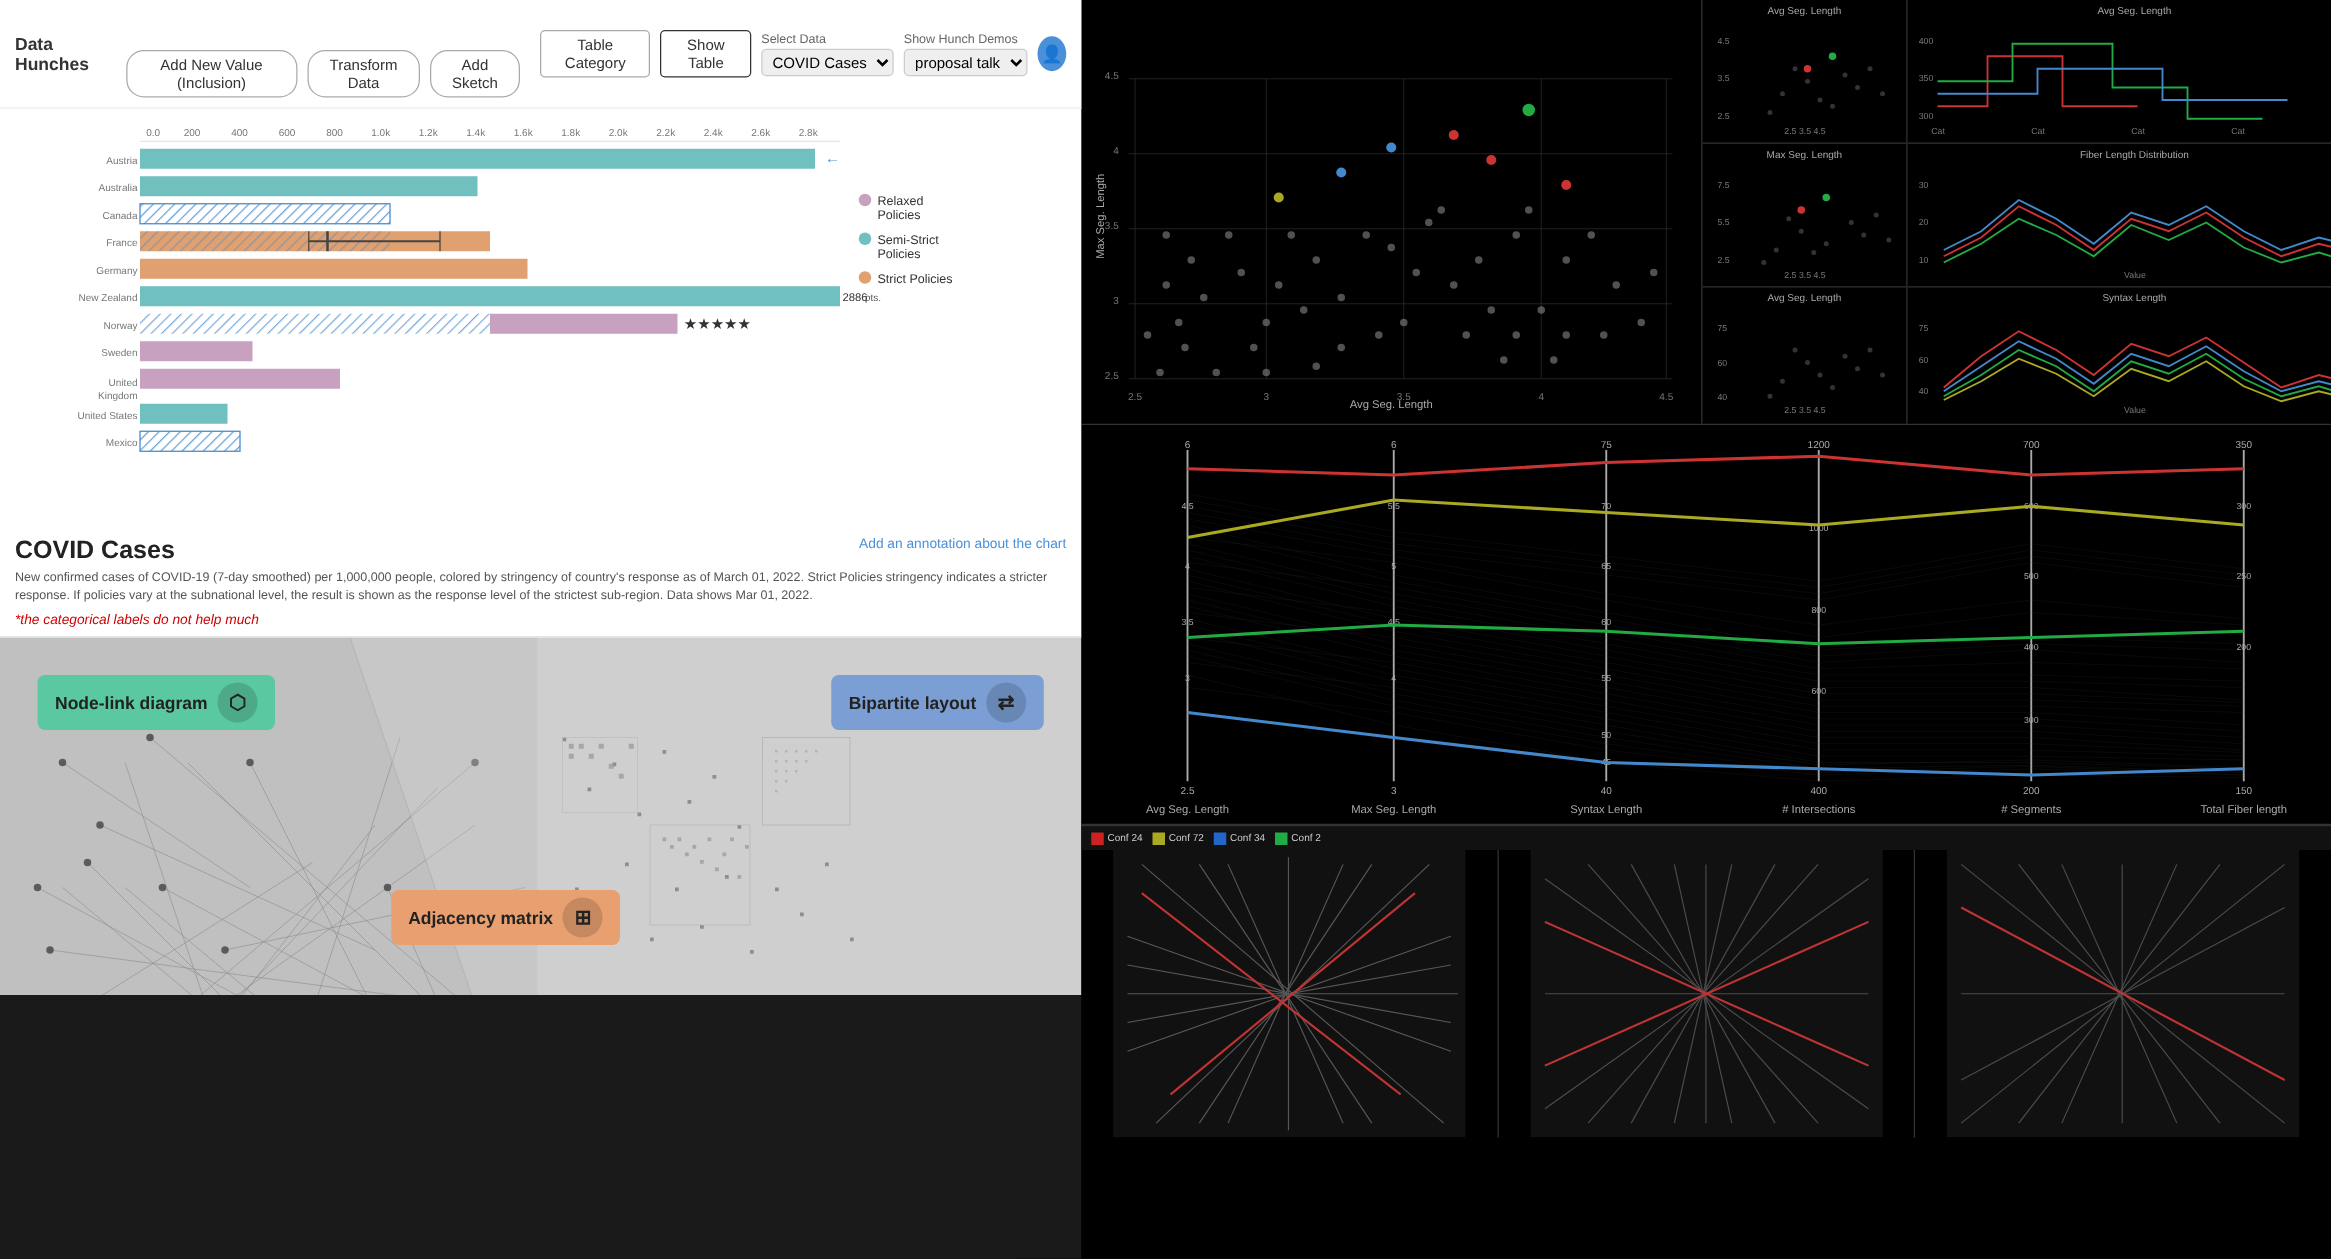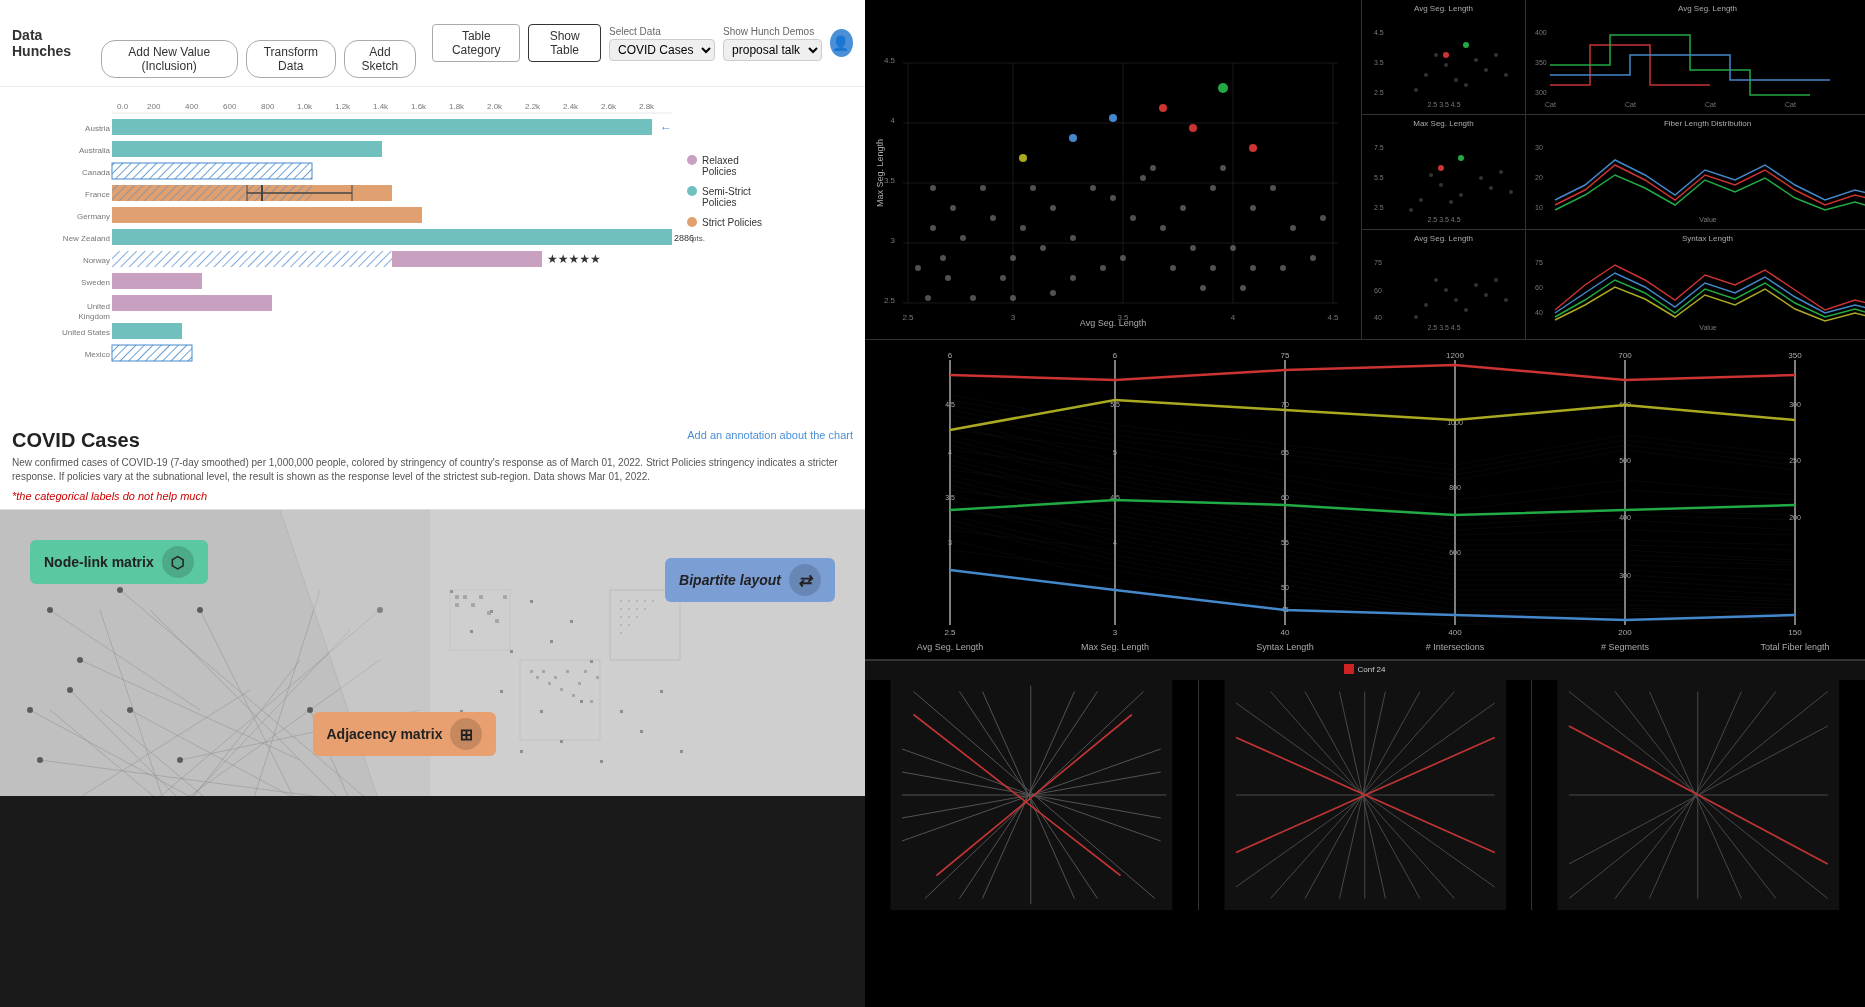--- a/index.html
+++ b/index.html
@@ -187,24 +187,23 @@
       align-items: center;
       gap: 8px;
     }
 
     .node-link-box {
       top: 30px;
       left: 30px;
       background: #5ac8a0;
     }
     .bipartite-box {
-      top: 48px;
+      top: 30px;
       right: 30px;
       background: #7b9fd4;
-      font-style: italic;
     }
     .adjacency-box {
       bottom: 40px;
       left: 50%;
       transform: translateX(-120px);
       background: #e8a070;
     }
 
     .icon-circle {
       width: 32px;
@@ -290,21 +289,21 @@
       flex: 1;
       border-right: 1px solid #333;
       position: relative;
       overflow: hidden;
     }
     .thumbnail:last-child { border-right: none; }
 
     
     .legend-row {
       display: flex;
-      flex-direction: column;
+      flex-direction: row;
       gap: 8px;
       padding: 3px 8px;
       background: #111;
       align-items: center;
       height: 20px;
       border-top: 1px solid #333;
     }
     .legend-entry {
       display: flex;
       align-items: center;
@@ -596,21 +595,21 @@
             <rect x="628" y="114" width="2" height="2"></rect>
             <rect x="620" y="122" width="2" height="2"></rect>
           </g>
         </g>
 
         <polygon points="280,0 865,0 865,500 450,500" fill="#d8d8d8" opacity="0.3"></polygon>
         <line x1="280" y1="0" x2="450" y2="500" stroke="#aaa" stroke-width="1" opacity="0.5"></line>
       </svg>
 
       <div class="network-label-box node-link-box">
-        <span>Node-link matrix</span>
+        <span>Node-link diagram</span>
         <div class="icon-circle">⬡</div>
       </div>
 
       <div class="network-label-box bipartite-box">
         <span>Bipartite layout</span>
         <div class="icon-circle">⇄</div>
       </div>
 
       <div class="network-label-box adjacency-box">
         <span>Adjacency matrix</span>

